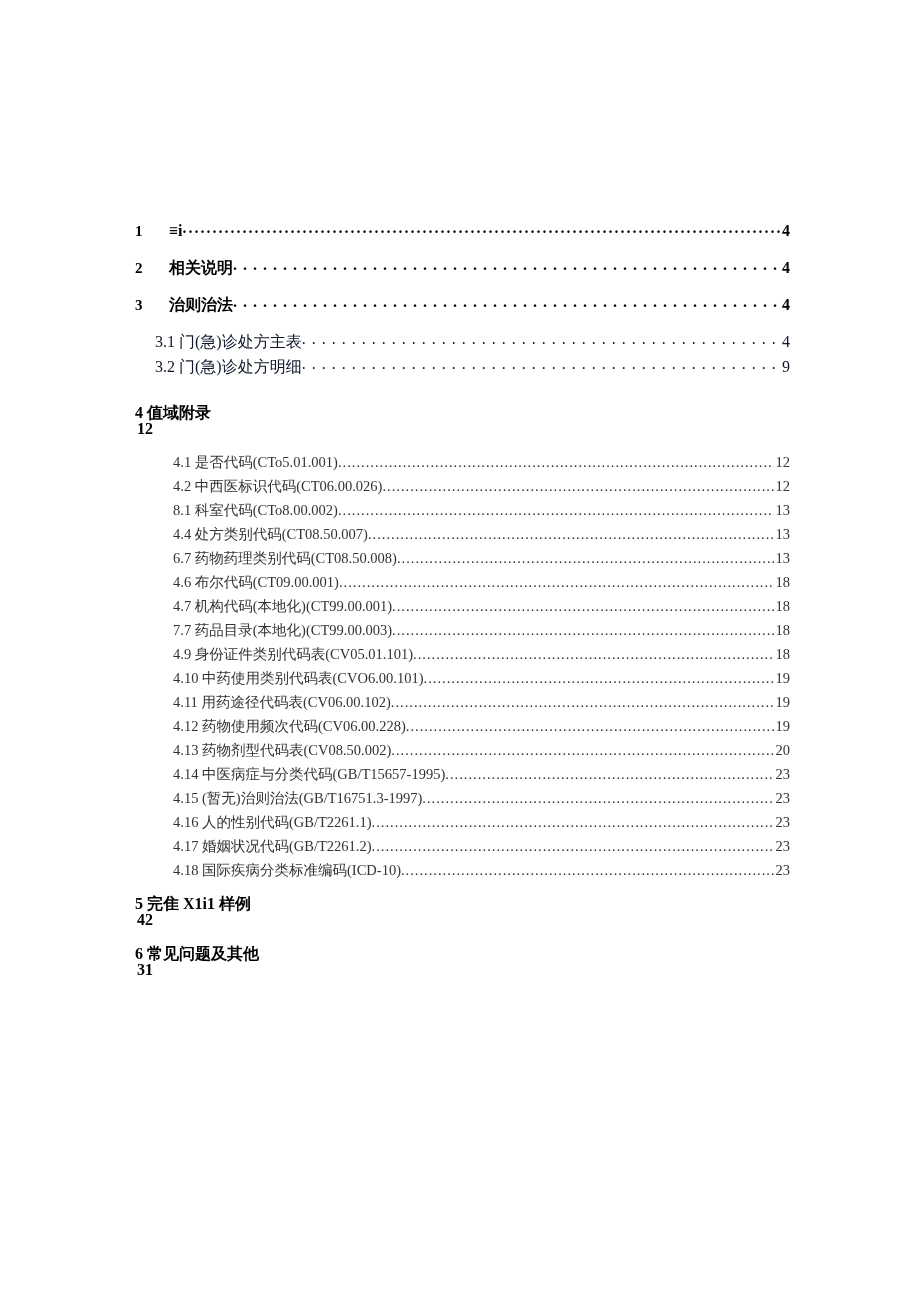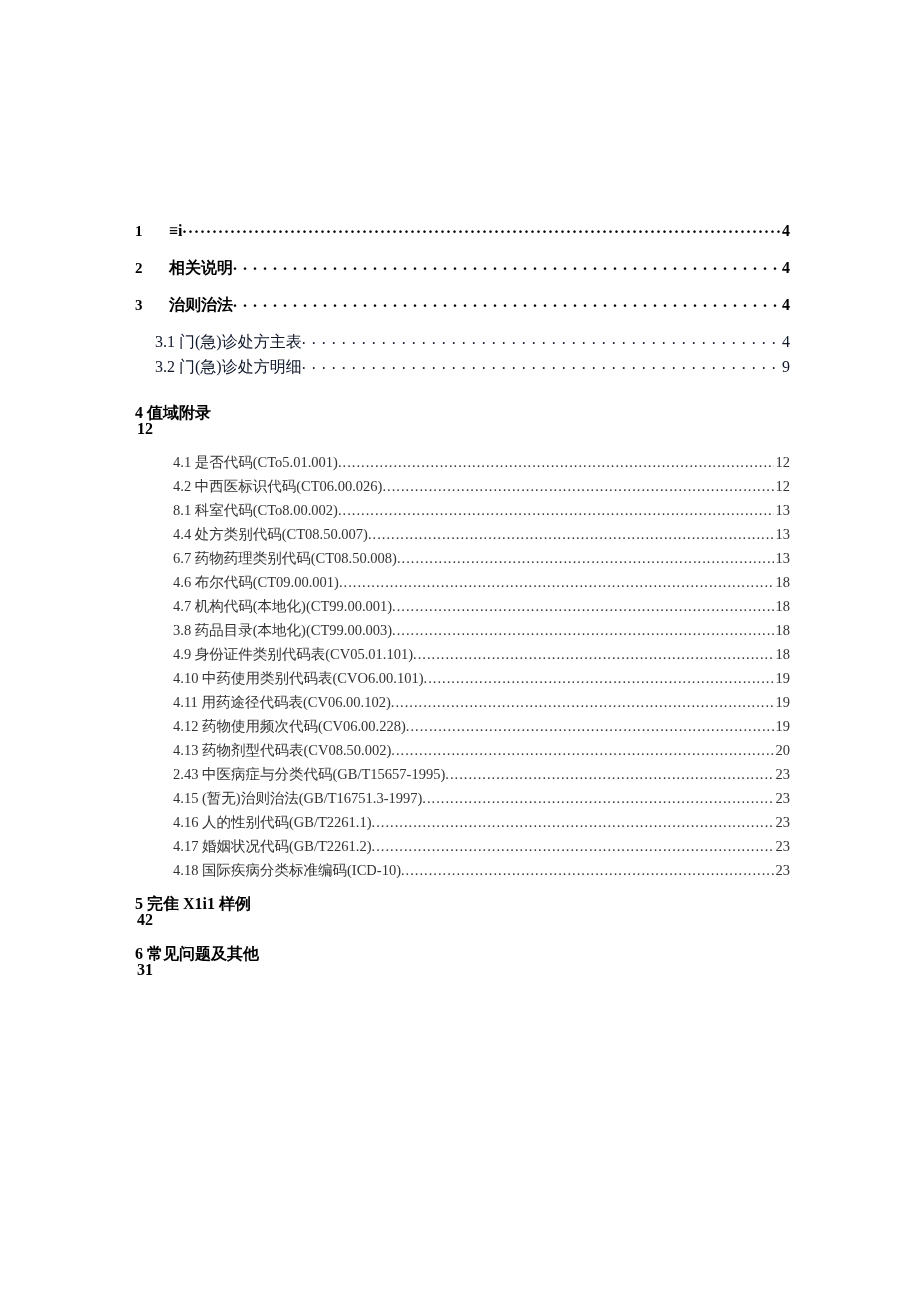--- a/index.html
+++ b/index.html
@@ -147,21 +147,21 @@
   <span class="toc-label">4.6 布尔代码(CT09.00.001)</span>
   <span class="toc-leader"></span>
   <span class="toc-page">18</span>
 </div>
 <div class="toc-line lvl2">
   <span class="toc-label">4.7 机构代码(本地化)(CT99.00.001)</span>
   <span class="toc-leader"></span>
   <span class="toc-page">18</span>
 </div>
 <div class="toc-line lvl2">
-  <span class="toc-label">3.8 药品目录(本地化)(CT99.00.003)</span>
+  <span class="toc-label">7.7 药品目录(本地化)(CT99.00.003)</span>
   <span class="toc-leader"></span>
   <span class="toc-page">18</span>
 </div>
 <div class="toc-line lvl2">
   <span class="toc-label">4.9 身份证件类别代码表(CV05.01.101)</span>
   <span class="toc-leader"></span>
   <span class="toc-page">18</span>
 </div>
 <div class="toc-line lvl2">
   <span class="toc-label">4.10 中药使用类别代码表(CVO6.00.101)</span>
@@ -177,21 +177,21 @@
   <span class="toc-label">4.12 药物使用频次代码(CV06.00.228)</span>
   <span class="toc-leader"></span>
   <span class="toc-page">19</span>
 </div>
 <div class="toc-line lvl2">
   <span class="toc-label">4.13 药物剂型代码表(CV08.50.002)</span>
   <span class="toc-leader"></span>
   <span class="toc-page">20</span>
 </div>
 <div class="toc-line lvl2">
-  <span class="toc-label">2.43 中医病症与分类代码(GB/T15657-1995)</span>
+  <span class="toc-label">4.14 中医病症与分类代码(GB/T15657-1995)</span>
   <span class="toc-leader"></span>
   <span class="toc-page">23</span>
 </div>
 <div class="toc-line lvl2">
   <span class="toc-label">4.15 (暂无)治则治法(GB/T16751.3-1997)</span>
   <span class="toc-leader"></span>
   <span class="toc-page">23</span>
 </div>
 <div class="toc-line lvl2">
   <span class="toc-label">4.16 人的性别代码(GB/T2261.1)</span>

